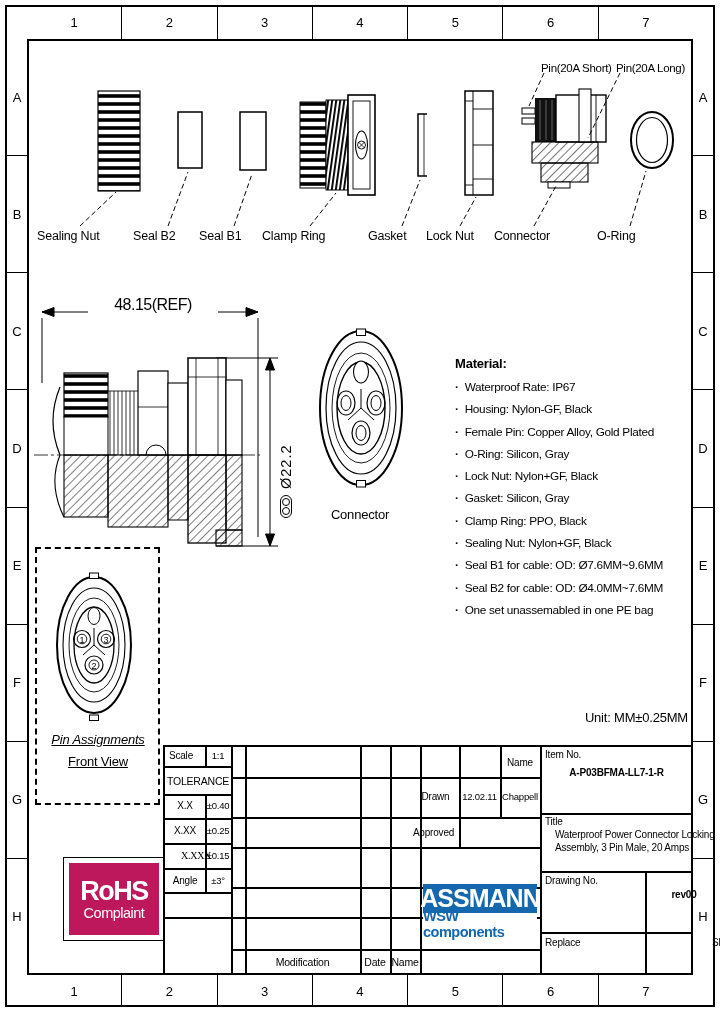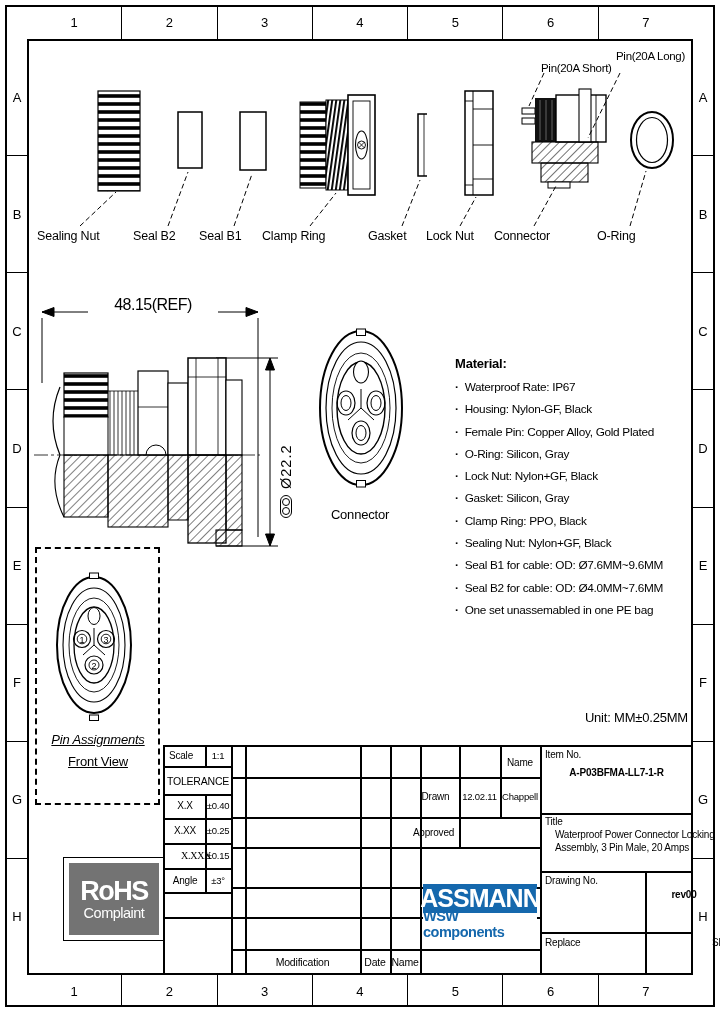--- a/index.html
+++ b/index.html
@@ -28,21 +28,21 @@
   .materials{position:absolute;left:455px;top:356px;width:245px;}
   .materials .mtitle{font-size:13px;font-weight:bold;margin-bottom:5px;letter-spacing:-0.2px;}
   .materials .mi{font-size:11.8px;line-height:22.3px;letter-spacing:-0.3px;white-space:nowrap;}
   .materials .mi::before{content:"·";font-weight:bold;margin-right:6px;}
   .unit-note{position:absolute;left:470px;top:710px;width:218px;text-align:right;font-size:13px;letter-spacing:-0.2px;}
   
   .pinbox{position:absolute;left:35px;top:547px;width:125px;height:258px;border:2px dashed #000;box-sizing:border-box;}
   .pincap{position:absolute;width:116px;text-align:center;font-size:13px;text-decoration:underline;letter-spacing:-0.2px;}
   
   .rohs-outer{position:absolute;left:63px;top:857px;width:102px;height:84px;border:1.5px solid #000;box-sizing:border-box;background:#fff;}
-  .rohs-inner{position:absolute;left:5px;top:5px;right:5px;bottom:5px;background:#737373;color:#fff;
+  .rohs-inner{position:absolute;left:5px;top:5px;right:5px;bottom:5px;background:#be185d;color:#fff;
               display:flex;flex-direction:column;align-items:center;justify-content:center;}
   .rohs-big{font-size:27px;font-weight:bold;letter-spacing:-1.5px;line-height:28px;}
   .rohs-small{font-size:14.5px;letter-spacing:-0.5px;}
   
   .tb{position:absolute;left:163px;top:745px;width:530px;height:230px;border:2px solid #000;box-sizing:border-box;background:#fff;}
   .tb .vl{position:absolute;width:1.5px;background:#000;}
   .tb .hl{position:absolute;height:1.5px;background:#000;}
   .tb .t{position:absolute;font-size:10px;white-space:nowrap;letter-spacing:-0.2px;}
   .tb .tc{text-align:center;}
   .tb .tr{text-align:center;}
@@ -176,21 +176,21 @@
         <path d="M374,181 L392,135"></path>
         <path d="M432,181 L448,152"></path>
       <path d="M506,181 L528,141"></path>
         <path d="M602,181 L618,126"></path>
       <path d="M516,28 L501,61"></path>
         <path d="M592,28 L560,93"></path>
     </g>
   </svg>
 
   <div class="pinlbl" style="left:541px;top:62px;">Pin(20A Short)</div>
-  <div class="pinlbl" style="left:616px;top:50px;">Pin(20A Long)</div>
+  <div class="pinlbl" style="left:616px;top:62px;">Pin(20A Long)</div>
 
   <div class="lbl" style="left:37px;top:229px;">Sealing Nut</div>
   <div class="lbl" style="left:133px;top:229px;">Seal B2</div>
   <div class="lbl" style="left:199px;top:229px;">Seal B1</div>
   <div class="lbl" style="left:262px;top:229px;">Clamp Ring</div>
   <div class="lbl" style="left:368px;top:229px;">Gasket</div>
   <div class="lbl" style="left:426px;top:229px;">Lock Nut</div>
   <div class="lbl" style="left:494px;top:229px;">Connector</div>
   <div class="lbl" style="left:597px;top:229px;">O-Ring</div>
 

